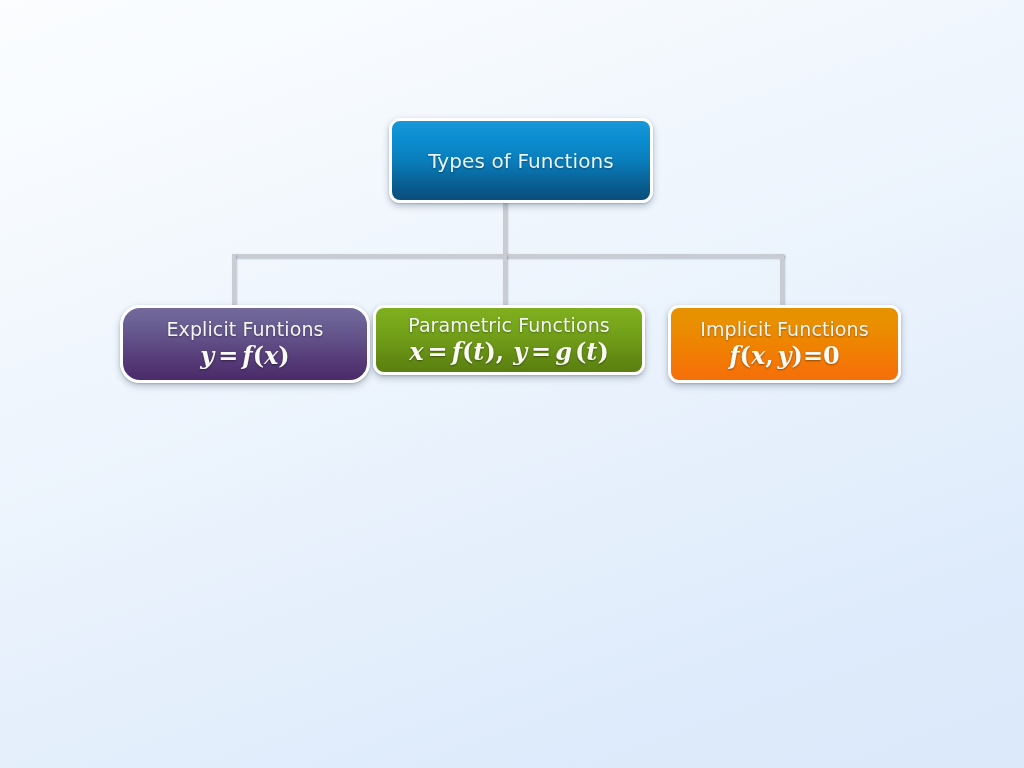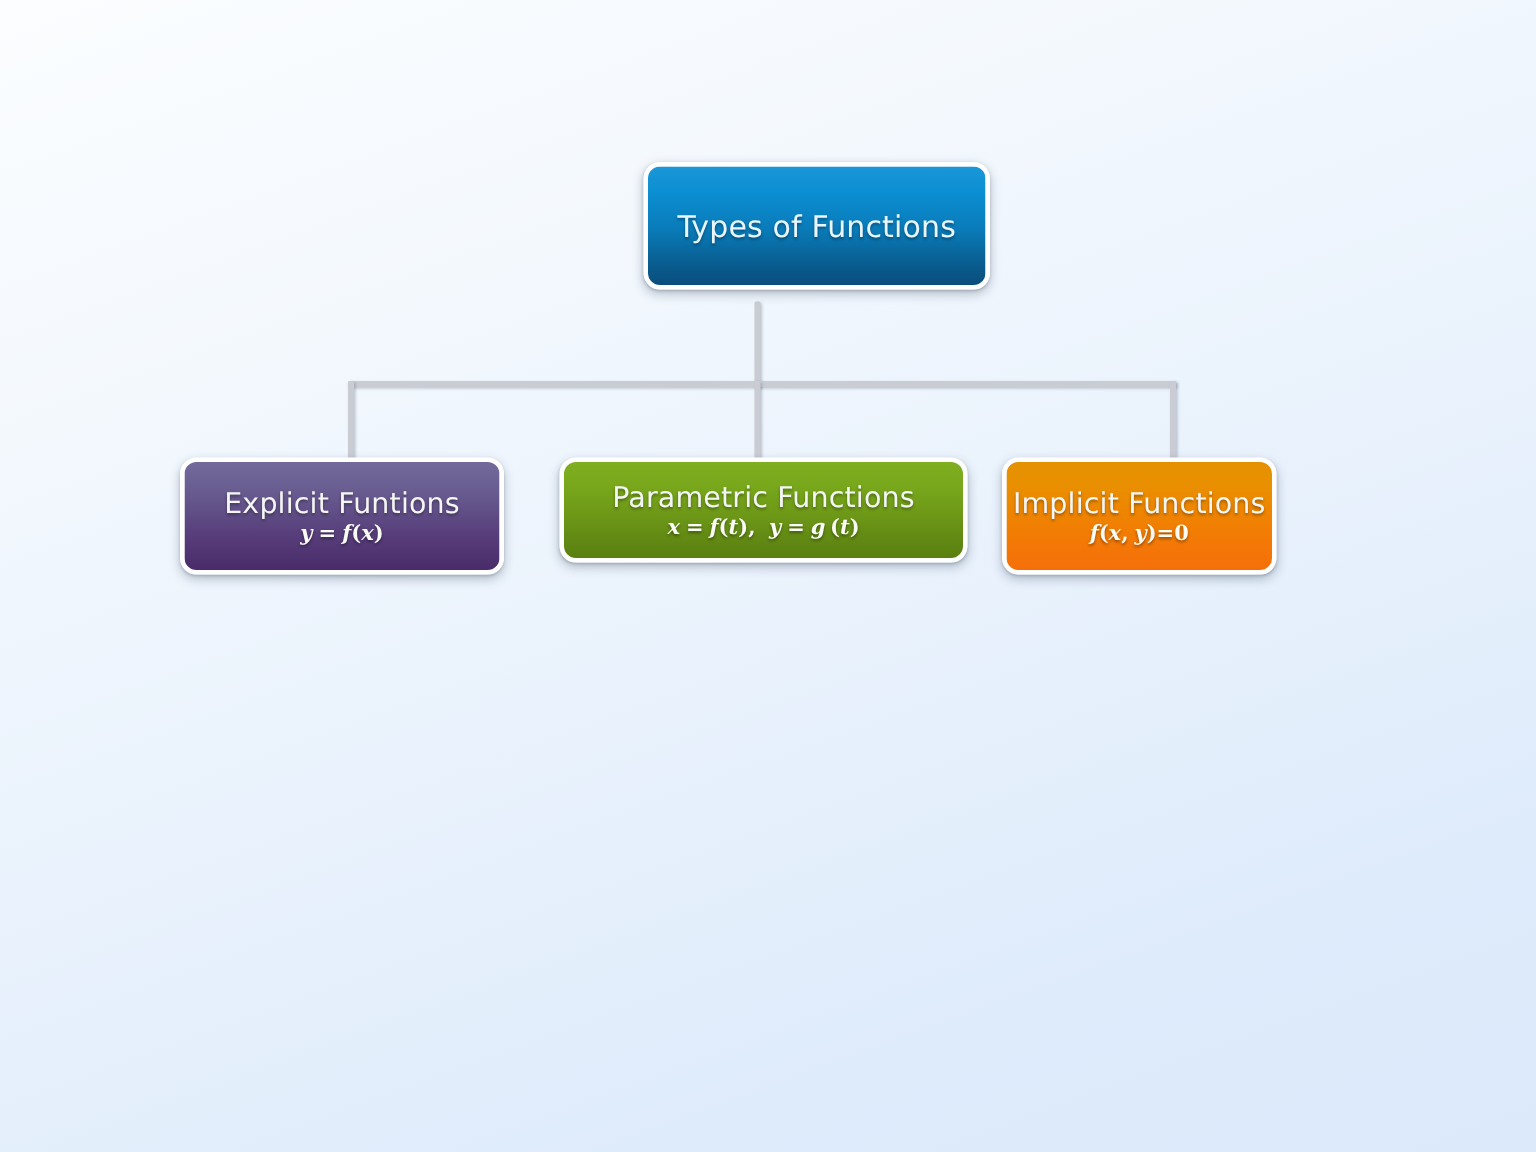--- a/index.html
+++ b/index.html
@@ -77,80 +77,80 @@
     font-style: italic;
     font-weight: 700;
     color: #fbfbf6;
     text-shadow: 0 1px 2px rgba(0, 0, 0, 0.4);
     white-space: nowrap;
   }
 
   
   #node-root {
     left: 389px;
-    top: 108px;
-    width: 231px;
+    top: 118px;
+    width: 264px;
     height: 85px;
     background: linear-gradient(180deg,
         #1a97d8 0%,
         #0b8ed2 22%,
         #0a7cba 52%,
         #095f92 80%,
         #0a4d7c 100%);
-    margin-left: 40px;
   }
   #node-root .node-title {
     font-size: 20px;
     color: #e9f6fd;
   }
 
   
   #node-explicit {
     left: 120px;
     top: 305px;
-    width: 216px;
+    width: 250px;
     height: 78px;
     background: linear-gradient(180deg,
         #736a9b 0%,
         #6b6093 20%,
         #614f87 45%,
         #563c79 70%,
         #4a2b6a 100%);
+    border-radius: 20px;
   }
 
   
   #node-parametric {
     left: 373px;
     top: 305px;
     width: 272px;
     height: 70px;
     background: linear-gradient(180deg,
         #7fae1f 0%,
         #79a81c 22%,
         #6f9b18 50%,
         #648c14 75%,
         #5a7f10 100%);
   }
 
   
   #node-implicit {
     left: 668px;
     top: 305px;
-    width: 183px;
+    width: 233px;
     height: 78px;
     background: linear-gradient(180deg,
         #e49100 0%,
         #e99000 20%,
         #ef8300 50%,
         #f47707 78%,
         #f56f09 100%);
   }
 
   .child .node-title { font-size: 19px; }
-  .child .node-formula { font-size: 14px; margin-top: 1px; }
+  .child .node-formula { font-size: 24px; margin-top: 1px; }
 
   
   .mvar { font-family: "DejaVu Serif", serif; font-style: italic; }
   .mop  { font-family: "DejaVu Serif", serif; font-style: normal; font-weight: 700; }
   .mnum { font-family: "DejaVu Serif", serif; font-style: normal; font-weight: 700; }
 </style>
 </head>
 <body>
 
 <div id="slide">

